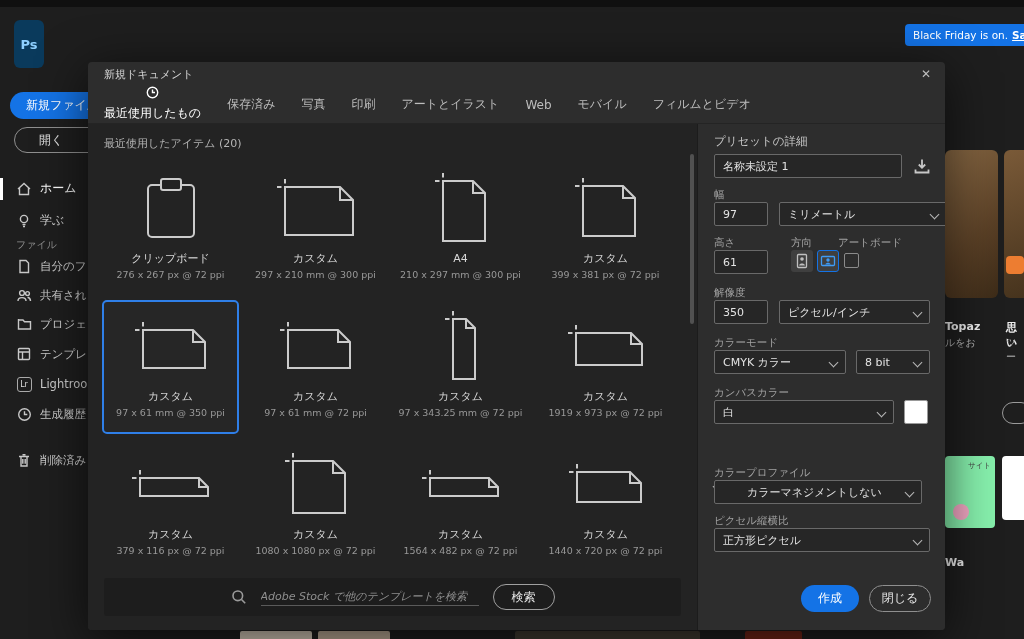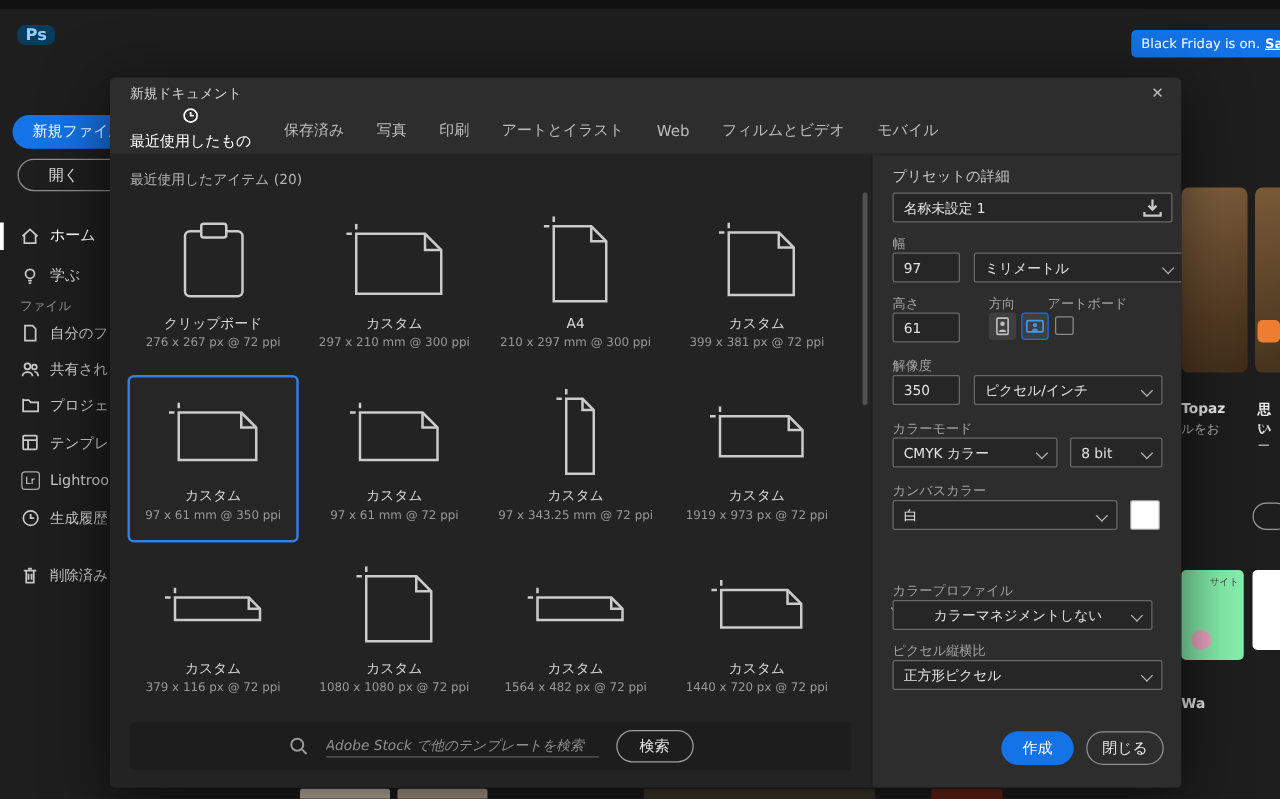--- a/index.html
+++ b/index.html
@@ -9,21 +9,21 @@
     font-family:"DejaVu Sans","Liberation Sans",sans-serif;
     position:relative;
     color:#d8d8d8;
     font-size:12px;
   }
   .abs { position:absolute; }
 
   
   .menustrip { left:0; top:0; width:1024px; height:7px; background:#101010; }
   .ps-logo {
-    left:14px; top:20px; width:30px; height:16px; border-radius:6px;
+    left:14px; top:20px; width:30px; height:48px; border-radius:6px;
     background:#0a3a5c; color:#8fd0ff; font-weight:bold; font-size:13px;
     display:flex; align-items:center; justify-content:center;
   }
   .promo {
     left:905px; top:24px; width:119px; height:22px; background:#1473e6;
     border-radius:4px 0 0 4px; color:#fff; font-size:10.5px;
     display:flex; align-items:center; padding:0 8px; white-space:nowrap; overflow:hidden;
   }
   .promo a { color:#fff; text-decoration:underline; margin-left:4px; font-weight:bold; }
 
@@ -274,24 +274,24 @@
     <div class="tab">
         <span>印刷</span>
       </div>
     <div class="tab">
         <span>アートとイラスト</span>
       </div>
     <div class="tab">
         <span>Web</span>
       </div>
     <div class="tab">
+        <span>モバイル</span>
+      </div>
+    <div class="tab">
         <span>フィルムとビデオ</span>
-      </div>
-    <div class="tab">
-        <span>モバイル</span>
       </div>
   </div>
 
   <div class="modal-body">
 
     <div class="left-pane">
       <div class="section-title">最近使用したアイテム (20)</div>
 
       <div class="grid">
 
@@ -449,21 +449,21 @@
         <input class="search-input" type="text" placeholder="Adobe Stock で他のテンプレートを検索" style="">
         <button class="btn-search">
           <span>検索</span>
         </button>
       </div>
     </div>
 
     <div class="right-pane">
       <div class="panel-title">プリセットの詳細</div>
 
-      <input class="fld" style="left: 16px; top: 30px; width: 224px;" type="text" value="名称未設定 1">
+      <input class="fld" style="left: 16px; top: 30px; width: 188px;" type="text" value="名称未設定 1">
       <div class="save-preset">
         <svg width="18" height="18" viewBox="0 0 18 18">
             <path d="M9 2.5 V10.5 M5.8 7.5 L9 10.8 L12.2 7.5"></path>
             <path d="M2.5 12.5 V15.5 H15.5 V12.5"></path>
           </svg>
       </div>
 
       <div class="fld-label" style="left:16px; top:64px;">幅</div>
       <input class="fld" style="left: 16px; top: 78px; width: 54px;" type="text" value="97">
       <div class="fld dd" style="left:81px; top:78px; width:168px;">

